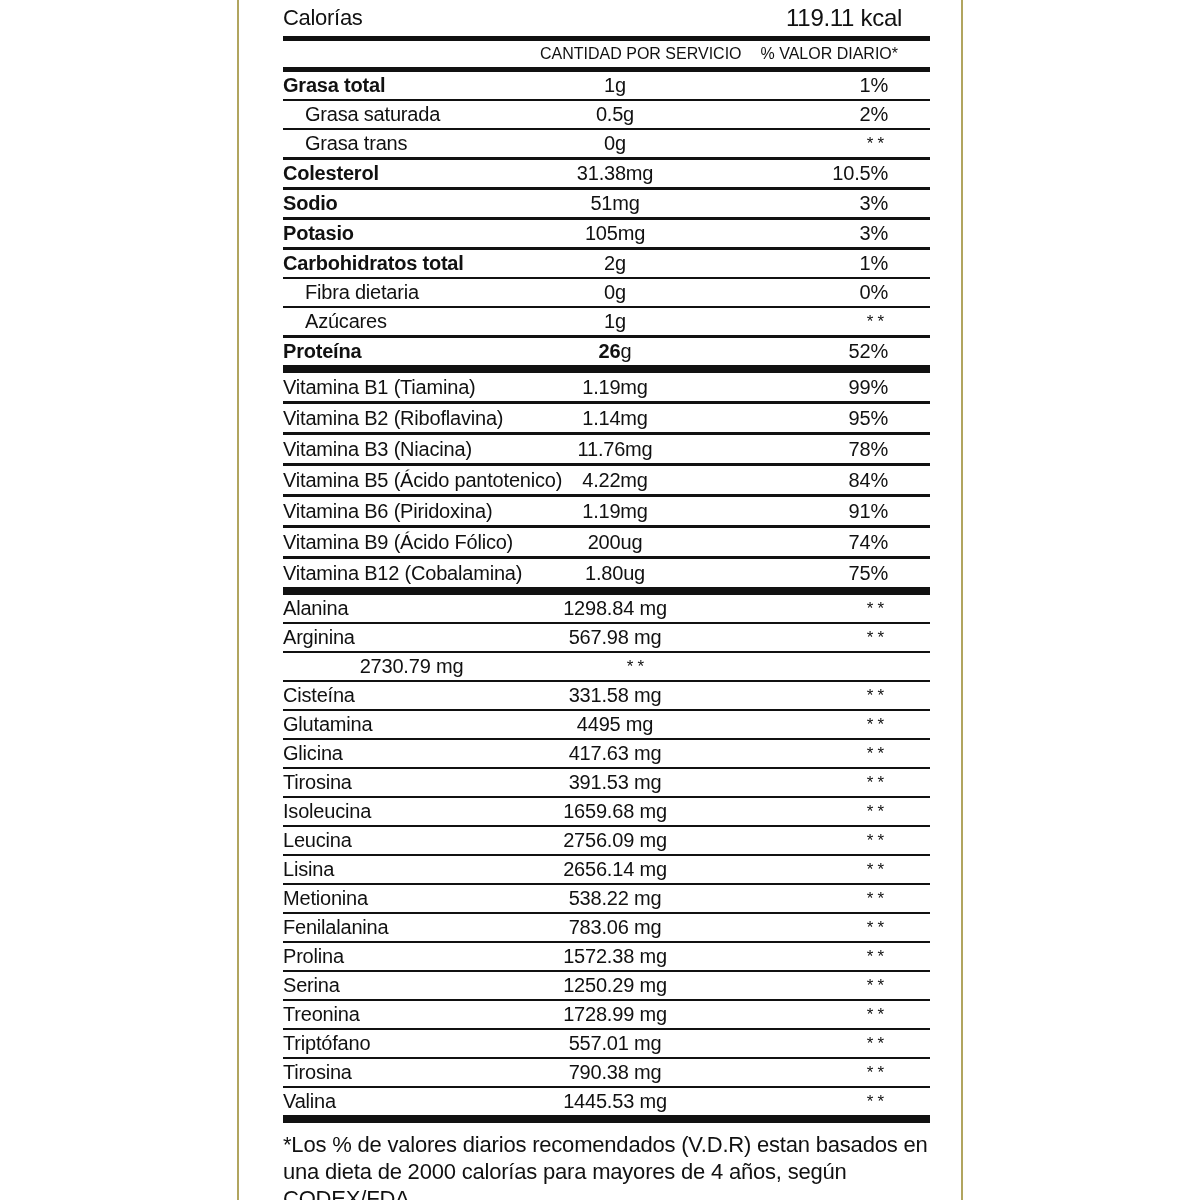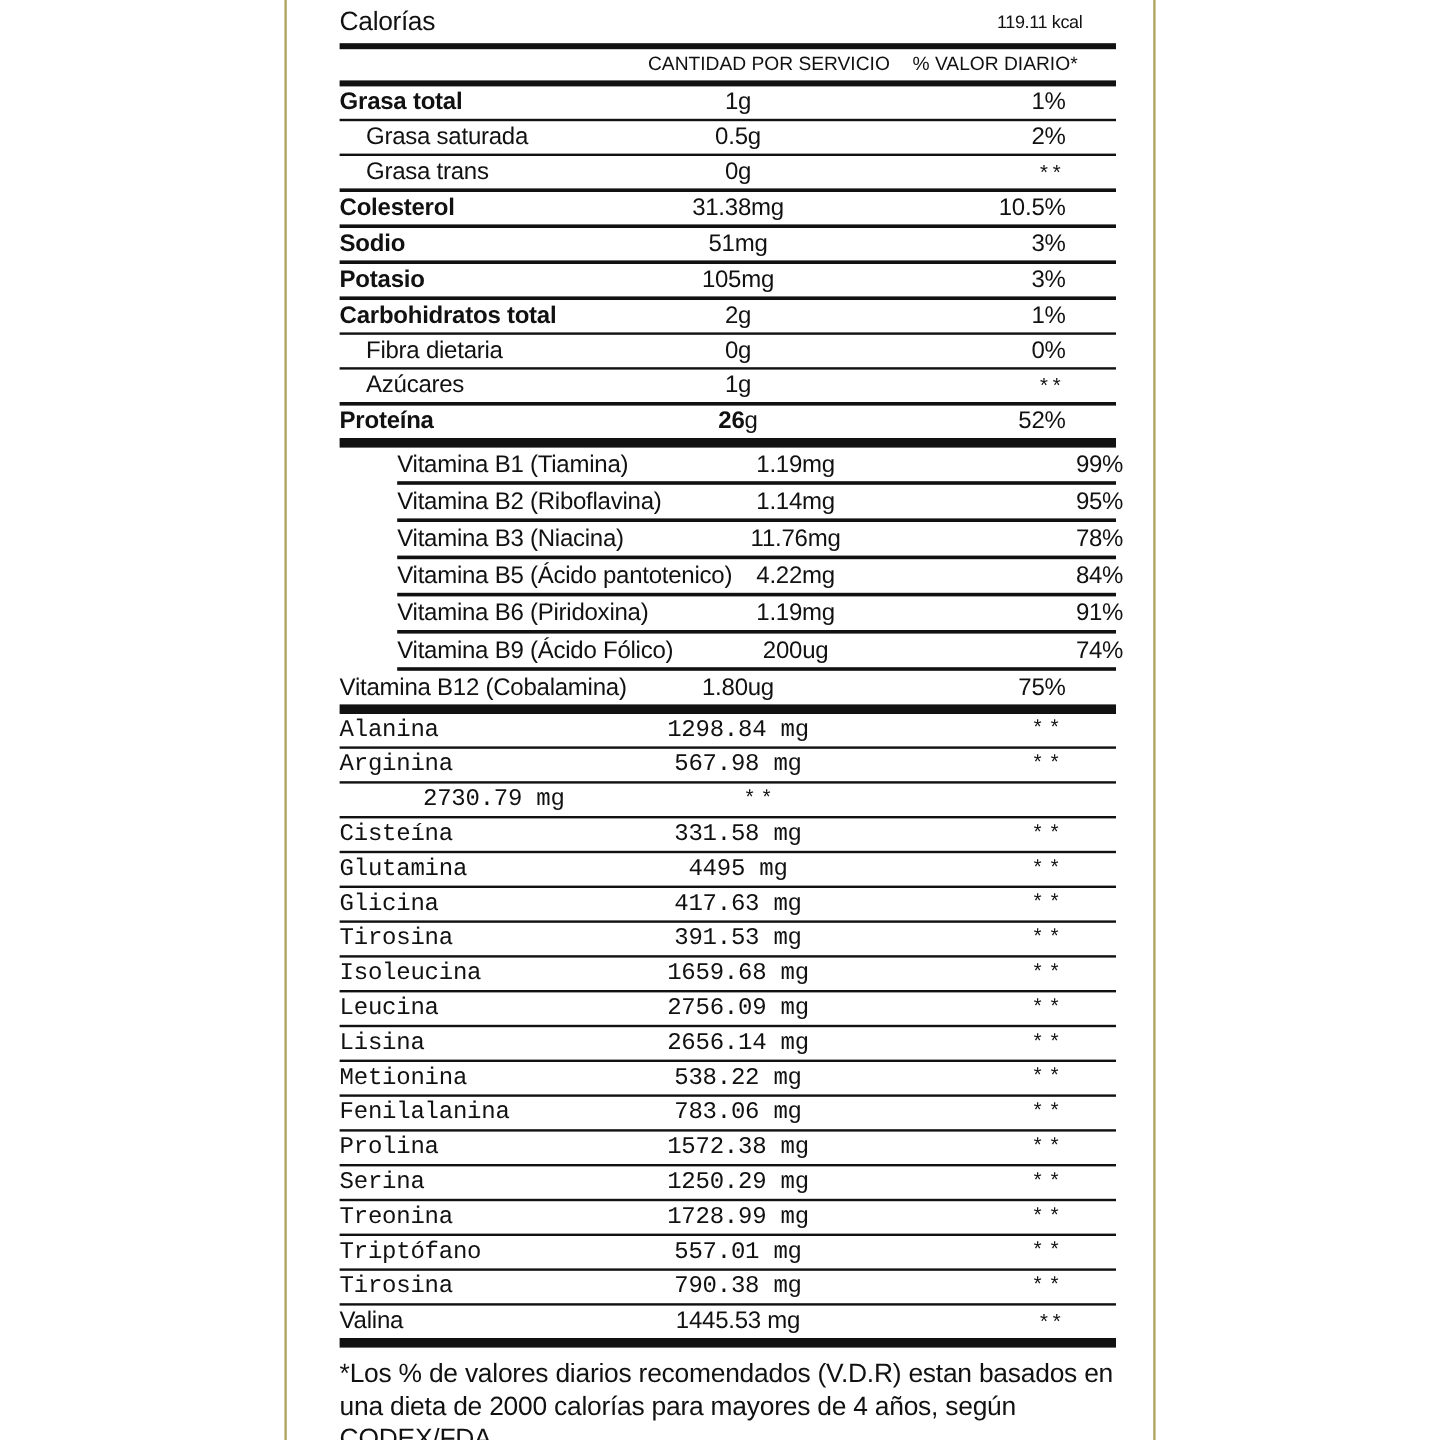--- a/index.html
+++ b/index.html
@@ -11,21 +11,21 @@
   html,body{width:1200px;height:1200px;overflow:hidden;background:var(--bg);
     font-family:"Liberation Sans", sans-serif;color:#111;}
   .page{position:relative;width:1190px;height:1200px;background:var(--bg);}
   .edge-line{position:absolute;top:0;width:2px;height:1200px;background:var(--edge);}
   .edge-line.left{left:237px;}
   .edge-line.right{left:961px;}
   .label-content{position:absolute;left:283px;top:0;width:647px;}
 
   .cal-row{height:36px;display:flex;justify-content:space-between;align-items:center;
     padding-right:28px;font-size:22px;letter-spacing:-0.3px;}
-  .cal-row .cal-value{font-size:15px;}
+  .cal-row .cal-value{font-size:24px;}
 
   .bar{width:100%;background:var(--rule);}
   .bar-5{height:5px;}
   .bar-8{height:8px;}
   .bar-6{height:6px;}
 
   .grid-row{display:grid;grid-template-columns:257px 150px 240px;align-items:center;
     letter-spacing:-0.2px;}
   .grid-row > span{white-space:nowrap;}
 
@@ -39,22 +39,22 @@
   #amino-rows .row{height:27px;}
   .row .lbl{overflow:visible;}
   .row.bold .lbl{font-weight:bold;}
   .row.indent .lbl{padding-left:22px;}
   .row .amt{text-align:center;}
   .row .dv{text-align:right;padding-right:42px;box-sizing:border-box;}
   .row .dv.stars{font-size:17px;letter-spacing:4px;}
 
   .sep-thin{border-bottom:2px solid var(--rule);}
   .sep-med{border-bottom:3px solid var(--rule);}
-  #vitamin-rows .row:not(:last-child){border-bottom:3px solid var(--rule);margin-left:48px;}
-  #amino-rows .row:not(:last-child){border-bottom:2px solid var(--rule);font-family:Liberation Mono, monospace;}
+  #vitamin-rows .row:not(:last-child){border-bottom:3px solid var(--rule);}
+  #amino-rows .row:not(:last-child){border-bottom:2px solid var(--rule);}
 
   .footnote{margin:8px 0;font-size:22px;line-height:27px;letter-spacing:-0.2px;}
 </style>
 </head>
 <body>
 
 <div class="page">
   <div class="edge-line left"></div>
   <div class="edge-line right"></div>
 

